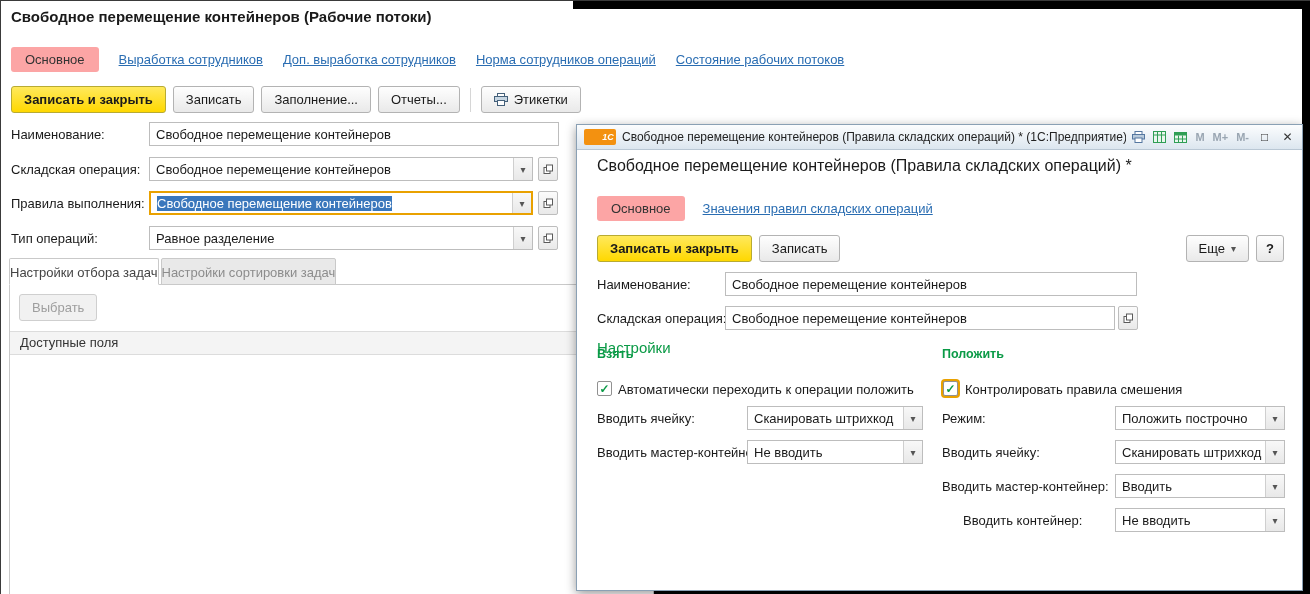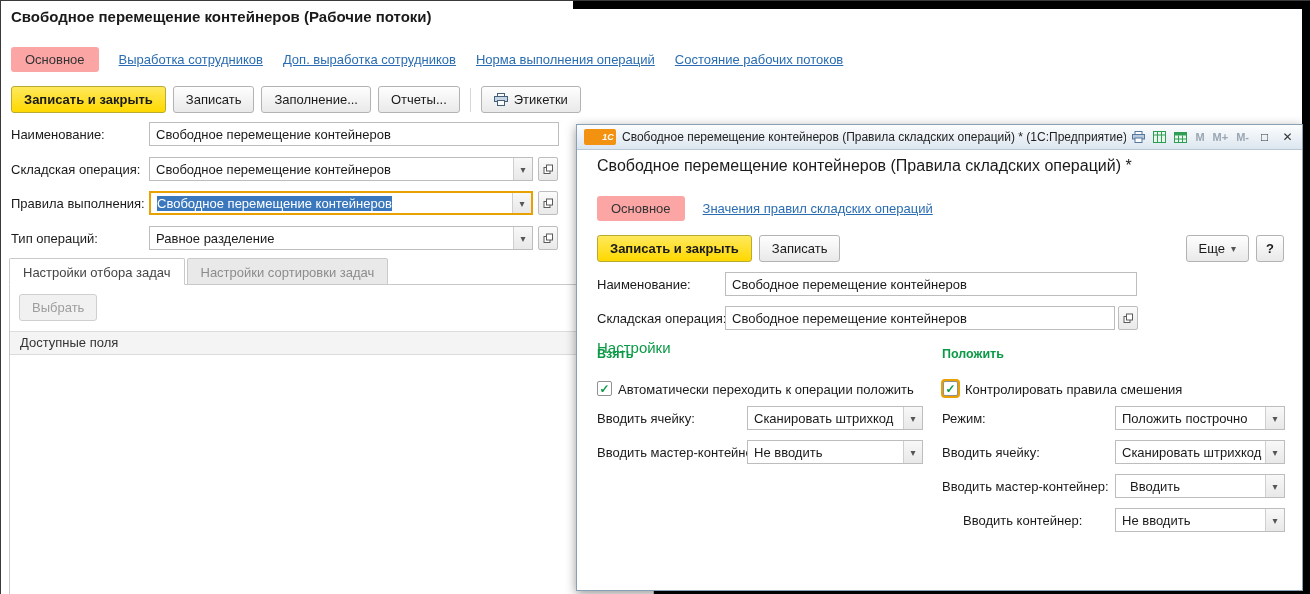--- a/index.html
+++ b/index.html
@@ -25,21 +25,21 @@
   .flabel{position:absolute;white-space:nowrap;}
   .tinput{position:absolute;height:24px;box-sizing:border-box;border:1px solid #bdbdbd;background:#fff;display:flex;align-items:center;padding:0 6px;white-space:nowrap;overflow:hidden;cursor:text;}
   .combo{position:absolute;height:24px;box-sizing:border-box;border:1px solid #bdbdbd;background:#fff;display:flex;align-items:stretch;cursor:text;}
   .combo .ctext{flex:1;display:flex;align-items:center;padding:0 6px;white-space:nowrap;overflow:hidden;}
   .combo .arrow{width:18px;display:flex;align-items:center;justify-content:center;color:#555;font-size:10px;background:linear-gradient(#f8f8f8,#e8e8e8);border-left:1px solid #cfcfcf;cursor:pointer;flex:none;}
   .combo.focused{border:2px solid var(--focus);}
   .sel{background:var(--selection);color:#fff;}
   .open-btn{position:absolute;width:20px;height:24px;box-sizing:border-box;border:1px solid #bdbdbd;background:linear-gradient(#fbfbfb,#e9e9e9);border-radius:2px;display:flex;align-items:center;justify-content:center;padding:0;cursor:pointer;}
 
   .sub-tabs{position:absolute;left:8px;top:257px;display:flex;z-index:2;}
-  .sub-tab{padding:6px 13px;border:1px solid #c9c9c9;background:#e9e9e9;color:#8c8c8c;margin-right:2px;border-radius:2px 2px 0 0;height:27px;box-sizing:border-box;cursor:pointer;white-space:nowrap;}
+  .sub-tab{padding:6px 0;border:1px solid #c9c9c9;background:#e9e9e9;color:#8c8c8c;margin-right:2px;border-radius:2px 2px 0 0;height:27px;box-sizing:border-box;cursor:pointer;white-space:nowrap;}
   .sub-tab.active{background:#fff;color:#444;border-bottom:1px solid #fff;}
   .panel{position:absolute;left:8px;top:283px;width:645px;height:311px;border:1px solid #c9c9c9;background:#fff;box-sizing:border-box;}
   .panel .btn{position:absolute;left:9px;top:9px;}
   .thead{position:absolute;left:0;top:46px;width:100%;height:24px;background:#f4f4f4;border-top:1px solid #dcdcdc;border-bottom:1px solid #dcdcdc;line-height:22px;padding-left:10px;box-sizing:border-box;color:#333;}
 
   
   .dialog{position:absolute;left:575px;top:123px;width:727px;height:467px;background:#fff;border:1px solid #8aa0b4;box-shadow:0 3px 10px rgba(0,0,0,.4);box-sizing:border-box;}
   .dlg-titlebar{position:absolute;left:0;top:0;width:100%;height:25px;background:linear-gradient(#fcfdfe,#dce6ef);border-bottom:1px solid #b9c7d4;display:flex;align-items:center;padding:0 7px;box-sizing:border-box;gap:6px;}
   .logo{width:16px;height:16px;background:#f39110;color:#fff;font-weight:bold;font-style:italic;font-size:9px;display:flex;align-items:center;justify-content:center;border-radius:2px;flex:none;padding-left:16px;}
   .dlg-title-text{font-size:12px;color:#222;flex:1;white-space:nowrap;overflow:hidden;}
@@ -68,21 +68,21 @@
   <div class="strip" style="left:572px;top:0;width:738px;height:8px;"></div>
   <div class="strip" style="left:1301px;top:0;width:9px;height:594px;"></div>
   <div class="strip" style="left:572px;top:589px;width:738px;height:5px;"></div>
 
   <div class="mw-title">Свободное перемещение контейнеров (Рабочие потоки)</div>
 
   <div class="mw-nav">
     <div class="nav-tab">Основное</div>
     <a class="nav-link">Выработка сотрудников</a>
     <a class="nav-link">Доп. выработка сотрудников</a>
-    <a class="nav-link">Норма выполнения операций</a>
+    <a class="nav-link">Норма сотрудников операций</a>
     <a class="nav-link">Состояние рабочих потоков</a>
   </div>
 
   <div class="mw-toolbar">
     <button class="btn yellow">Записать и закрыть</button>
     <button class="btn">Записать</button>
     <button class="btn">Заполнение...</button>
     <button class="btn">Отчеты...</button>
     <div class="toolbar-sep"></div>
     <button class="btn">
@@ -249,21 +249,21 @@
       <span class="arrow">▾</span>
     </div>
 
     <div class="flabel" style="left:365px;top:320px;">Вводить ячейку:</div>
     <div class="combo" style="left:538px;top:315px;width:170px;">
       <span class="ctext">Сканировать штрихкод</span>
       <span class="arrow">▾</span>
     </div>
 
     <div class="flabel" style="left:365px;top:354px;">Вводить мастер-контейнер:</div>
-    <div class="combo" style="left:538px;top:349px;width:170px;padding-left:8px;">
+    <div class="combo" style="left:538px;top:349px;width:170px;">
       <span class="ctext">Вводить</span>
       <span class="arrow">▾</span>
     </div>
 
     <div class="flabel" style="left:386px;top:388px;">Вводить контейнер:</div>
     <div class="combo" style="left:538px;top:383px;width:170px;">
       <span class="ctext">Не вводить</span>
       <span class="arrow">▾</span>
     </div>
 

